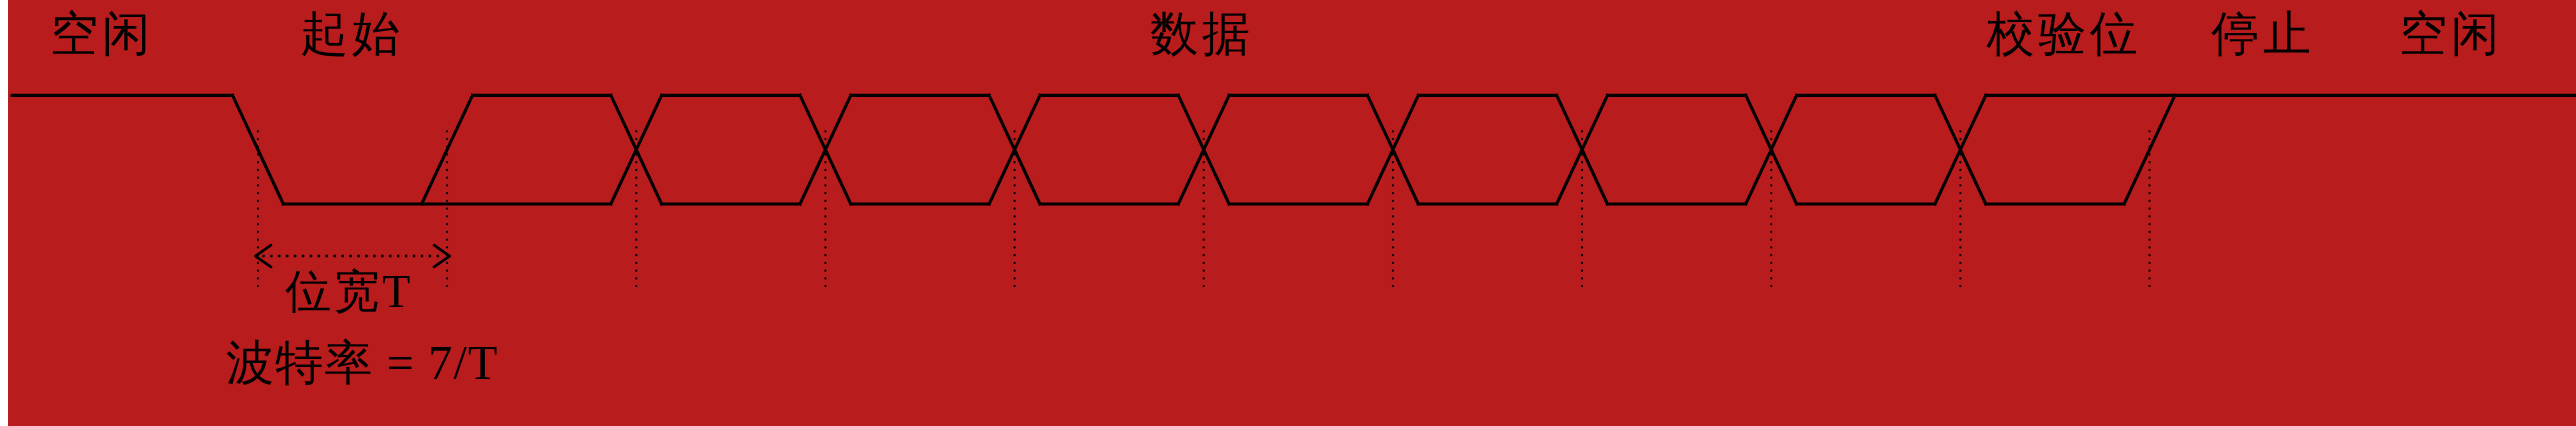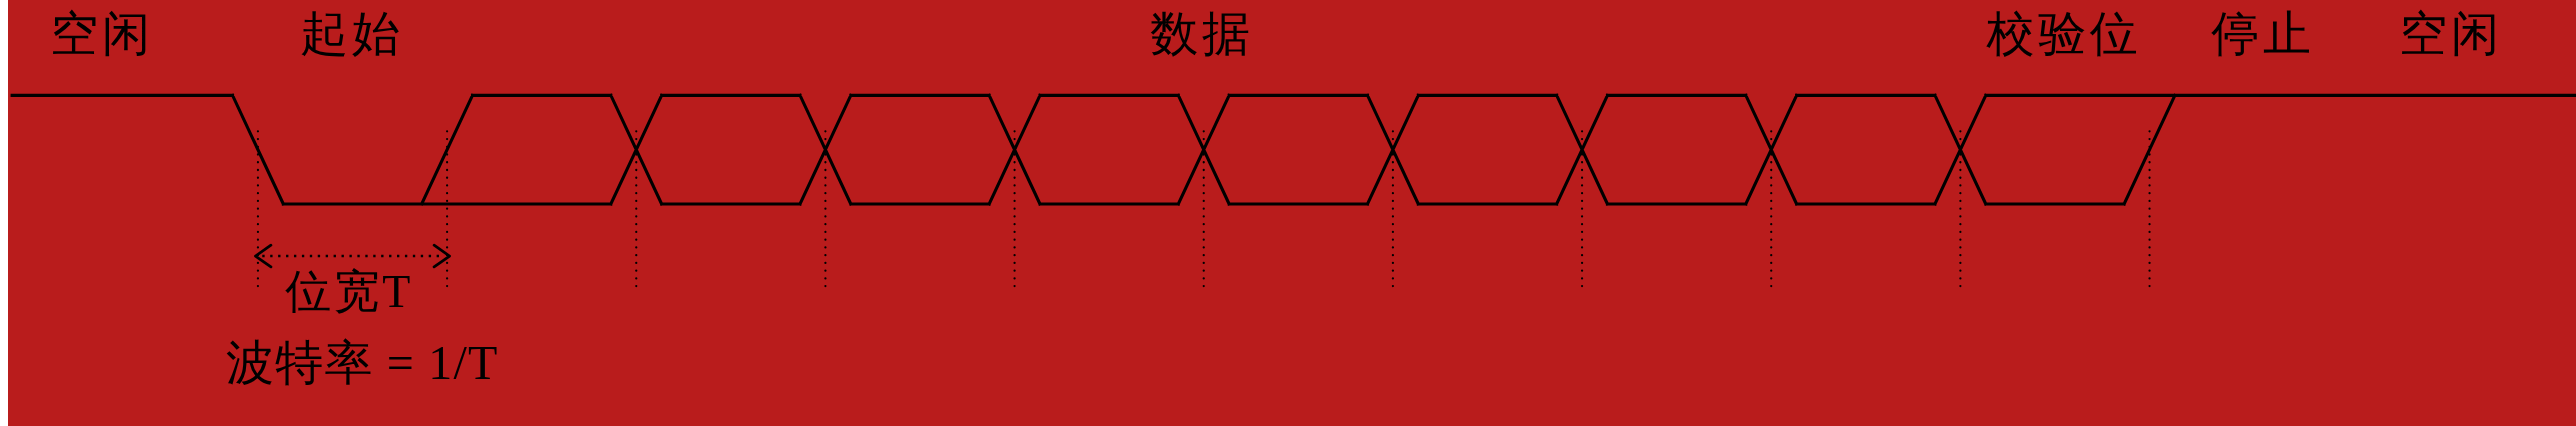--- a/index.html
+++ b/index.html
@@ -56,15 +56,15 @@
 
   <div class="toplabel" style="left:94px">空闲</div>
   <div class="toplabel" style="left:344px">起始</div>
   <div class="toplabel" style="left:1194px">数据</div>
   <div class="toplabel" style="left:2056px">校验位</div>
   <div class="toplabel" style="left:2255px">停止</div>
   <div class="toplabel" style="left:2443px">空闲</div>
 
   <div class="annot" id="bitwidth-label">位宽T</div>
 
-  <div class="annot" id="baud-formula">波特率 = 1/T</div>
+  <div class="annot" id="baud-formula">波特率 = 7/T</div>
 </div>
 
 
 </body></html>

